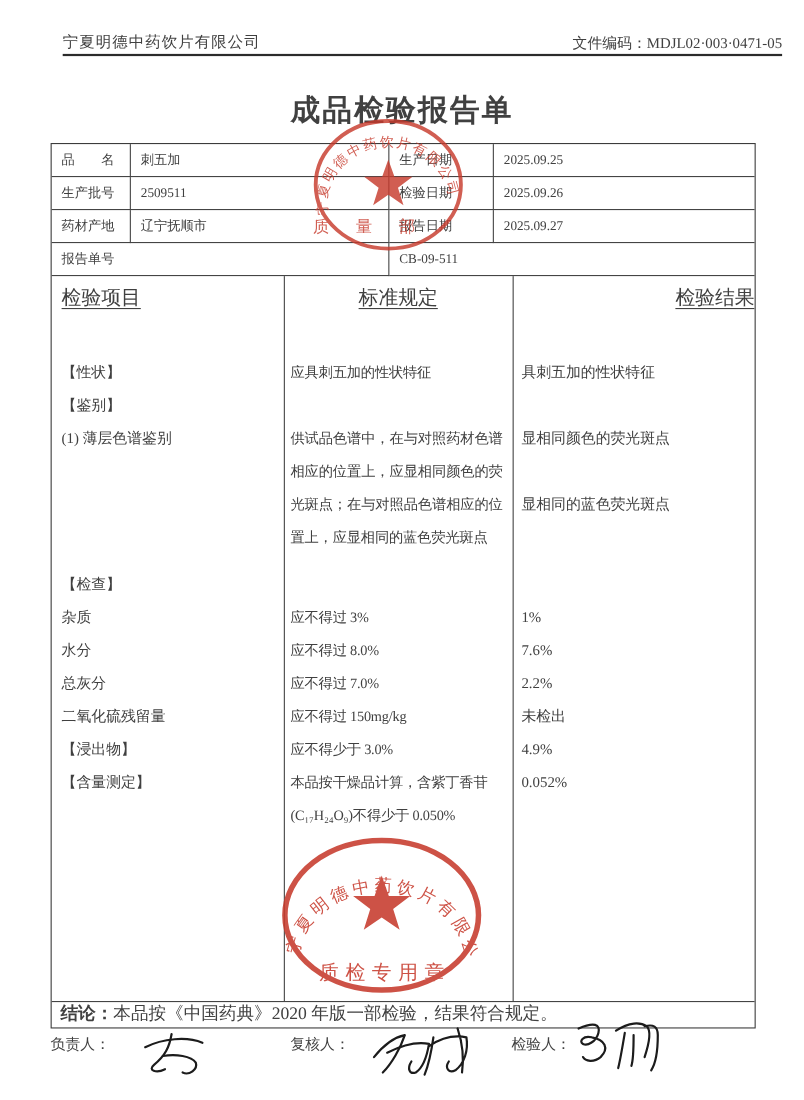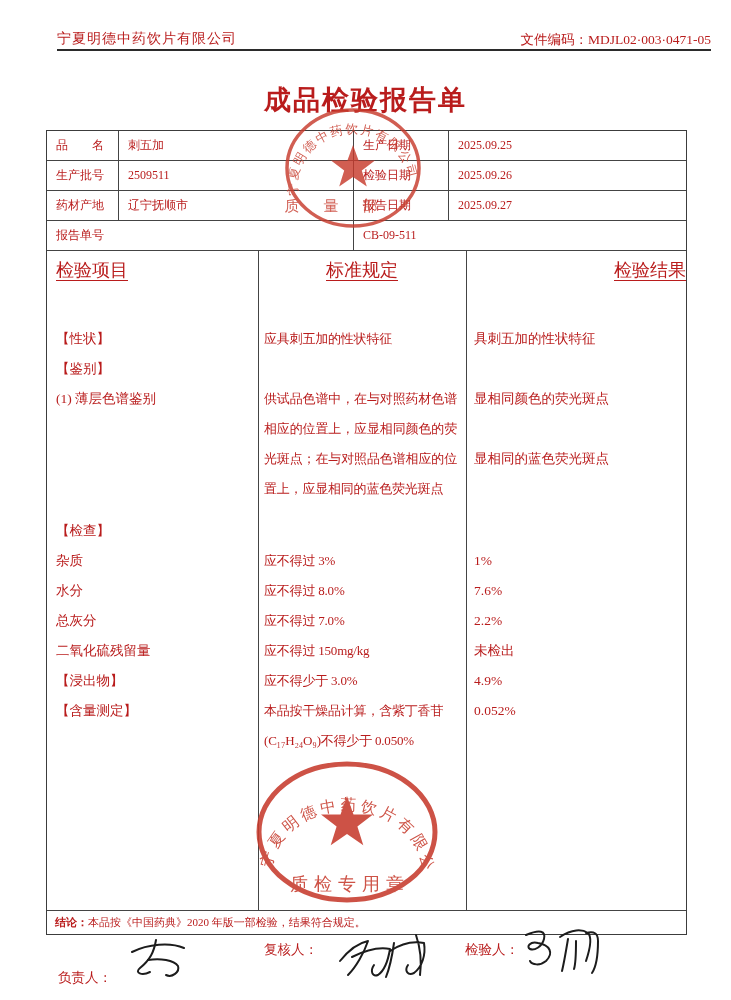--- a/index.html
+++ b/index.html
@@ -1,20 +1,20 @@
 <!DOCTYPE html>
 <html><head>
 <meta charset="utf-8">
 <style>
   html,body{margin:0;padding:0;background:#e8e8e8;}
   .page{
     position:relative;width:731px;height:1000px;background:#ffffff;
     margin:0 auto;overflow:hidden;
     font-family:"Liberation Serif","DejaVu Serif",serif;
-    color:#b91c1c;
+    color:#404040;
   }
   
   .hdr-company{position:absolute;left:57px;top:30px;font-size:14px;letter-spacing:1px;}
   .hdr-code{position:absolute;right:20px;top:31px;font-size:13.5px;}
   .hdr-rule{position:absolute;left:57px;right:20px;top:49px;height:0;border-bottom:2.5px solid #2b2b2b;}
   
   .doc-title{position:absolute;left:0;top:82px;width:100%;text-align:center;
     font-size:27px;font-weight:bold;letter-spacing:2px;}
   
   .sheet{position:absolute;left:46px;top:130px;width:639px;height:803px;border:1.5px solid #3c3c3c;}
@@ -41,26 +41,26 @@
   .ins-body{margin-top:39px;font-size:13.5px;}
   .irow{display:flex;line-height:30px;}
   .irow .c1{width:211px;box-sizing:border-box;padding-left:9px;}
   .irow .c2{width:208px;box-sizing:border-box;padding:0 9px 0 6px;font-size:13px;letter-spacing:-0.2px;}
   .irow .c2.just{text-align:justify;text-justify:inter-ideograph;}
   .irow .c3{flex:1;box-sizing:border-box;padding-left:8px;}
   .irow.mt12{margin-top:12px;}
   .gap-line{margin-top:30px;}
   
   .conclusion{position:absolute;left:0;bottom:0;width:100%;height:24px;box-sizing:border-box;
-    border-top:1px solid #444;line-height:22px;font-size:11px;padding-left:8px;white-space:nowrap;}
+    border-top:1px solid #444;line-height:22px;font-size:16px;padding-left:8px;white-space:nowrap;}
   .conclusion .lbl{font-weight:bold;}
   
   .signrow{position:absolute;left:46px;top:941px;width:639px;font-size:13.5px;}
   .signrow .slabel{position:absolute;white-space:nowrap;}
-  .sl1{left:12px;margin-top:28px;}
+  .sl1{left:0;}
   .sl2{left:218px;}
   .sl3{left:419px;}
   .sig{position:absolute;}
   .sig path{fill:none;stroke:#1c1c1c;stroke-width:2;stroke-linecap:round;stroke-linejoin:round;}
   
   .stamp{position:absolute;pointer-events:none;}
   .stamp-top{left:277px;top:101px;opacity:0.82;}
   .stamp-bottom{left:247px;top:748px;opacity:0.88;}
 </style>
 </head>

